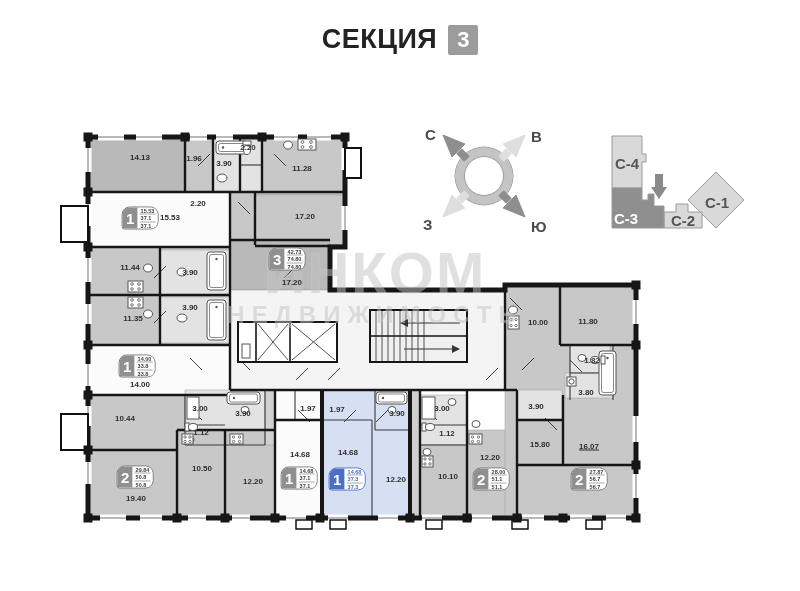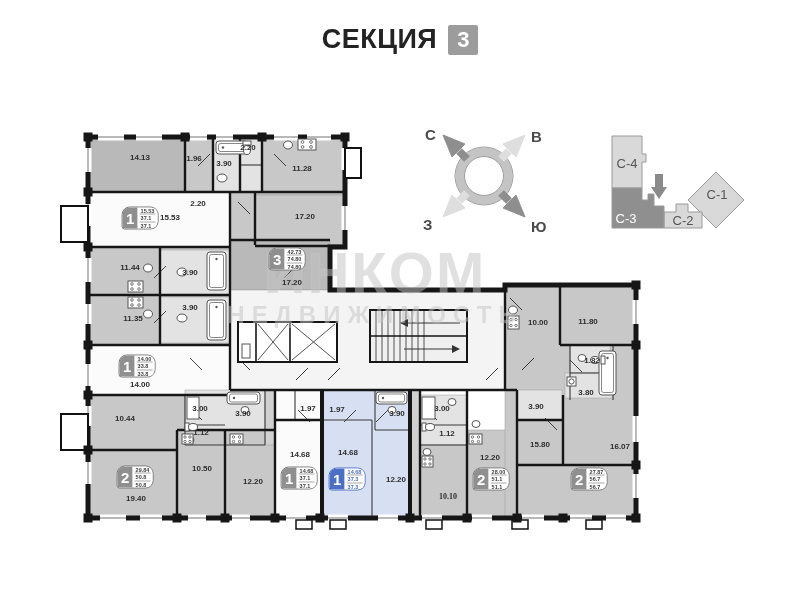--- a/index.html
+++ b/index.html
@@ -43,21 +43,21 @@
   .wm .l2{font-size:24px; line-height:26px; letter-spacing:7px; display:block;}
 
   
   .compass{position:absolute; left:405px; top:112px; width:158px; height:132px; z-index:2;}
   .compass svg{position:absolute; left:0; top:0;}
   .cdir{position:absolute; font-size:15px; font-weight:600; color:#4a4a4a;}
 
   
   .minimap{position:absolute; left:598px; top:128px; width:150px; height:107px; z-index:2;}
   .minimap svg{position:absolute; left:0; top:0;}
-  .mm-label{position:absolute; transform:translate(-50%,-50%); font-size:13px; font-weight:400; color:#555;}
+  .mm-label{position:absolute; transform:translate(-50%,-50%); font-size:15px; font-weight:700; color:#555;}
   .mm-label.active{color:#fff;}
 </style>
 </head>
 <body>
 
 <div class="stage">
 
   <div class="hdr">
     <div class="hdr-row">
       <span class="hdr-sec">СЕКЦИЯ</span>
@@ -451,21 +451,21 @@
         <polygon points="14,60 44,60 44,72 50,72 50,66 56,66 56,78 66,78 66,100 14,100" fill="var(--mm-act)"></polygon>
       </g>
       <g fill="#8a8a8a">
         <rect x="57" y="46" width="8" height="13"></rect>
         <polygon points="53,59 69,59 61,71"></polygon>
       </g>
     </svg>
     <span class="mm-label" style="left:29px; top:35px;">С-4</span>
     <span class="mm-label active" style="left:28px; top:90px;">С-3</span>
     <span class="mm-label" style="left:85px; top:92px;">С-2</span>
-    <span class="mm-label" style="left:119px; top:66px;">С-1</span>
+    <span class="mm-label" style="left:119px; top:74px;">С-1</span>
   </div>
 
   <div id="plan-overlay">
       <span class="room-label" style="left: 140px; top: 157px;">14.13</span>
       <span class="room-label" style="left: 194px; top: 158px;">1.96</span>
       <span class="room-label" style="left: 224px; top: 163px;">3.90</span>
       <span class="room-label" style="left: 248px; top: 147px;">2.20</span>
       <span class="room-label" style="left: 302px; top: 168px;">11.28</span>
       <span class="room-label" style="left: 170px; top: 217px;">15.53</span>
       <span class="room-label" style="left: 198px; top: 203px;">2.20</span>
@@ -489,24 +489,24 @@
       <span class="room-label" style="left: 397px; top: 413px;">3.90</span>
       <span class="room-label" style="left: 442px; top: 408px;">3.00</span>
       <span class="room-label" style="left: 447px; top: 433px;">1.12</span>
       <span class="room-label" style="left: 536px; top: 406px;">3.90</span>
       <span class="room-label" style="left: 300px; top: 454px;">14.68</span>
       <span class="room-label" style="left: 348px; top: 452px;">14.68</span>
       <span class="room-label" style="left: 396px; top: 479px;">12.20</span>
       <span class="room-label" style="left: 202px; top: 468px;">10.50</span>
       <span class="room-label" style="left: 253px; top: 481px;">12.20</span>
       <span class="room-label" style="left: 136px; top: 498px;">19.40</span>
-      <span class="room-label" style="left: 448px; top: 496px; font-family: Liberation Serif, serif;">10.10</span>
+      <span class="room-label" style="left: 448px; top: 476px;">10.10</span>
       <span class="room-label" style="left: 490px; top: 457px;">12.20</span>
       <span class="room-label" style="left: 540px; top: 444px;">15.80</span>
-      <span class="room-label" style="left: 620px; top: 446px;">16.07</span>
+      <span class="room-label" style="left: 589px; top: 446px; text-decoration: underline;">16.07</span>
       <div class="unit-badge" style="left: 140px; top: 218px;">
         <div class="bnum">1</div>
         <div class="brows">
           <span>15.53</span>
           <span>37.1</span>
           <span>37.1</span>
         </div>
       </div>
       <div class="unit-badge" style="left: 287px; top: 259px;">
         <div class="bnum">3</div>

